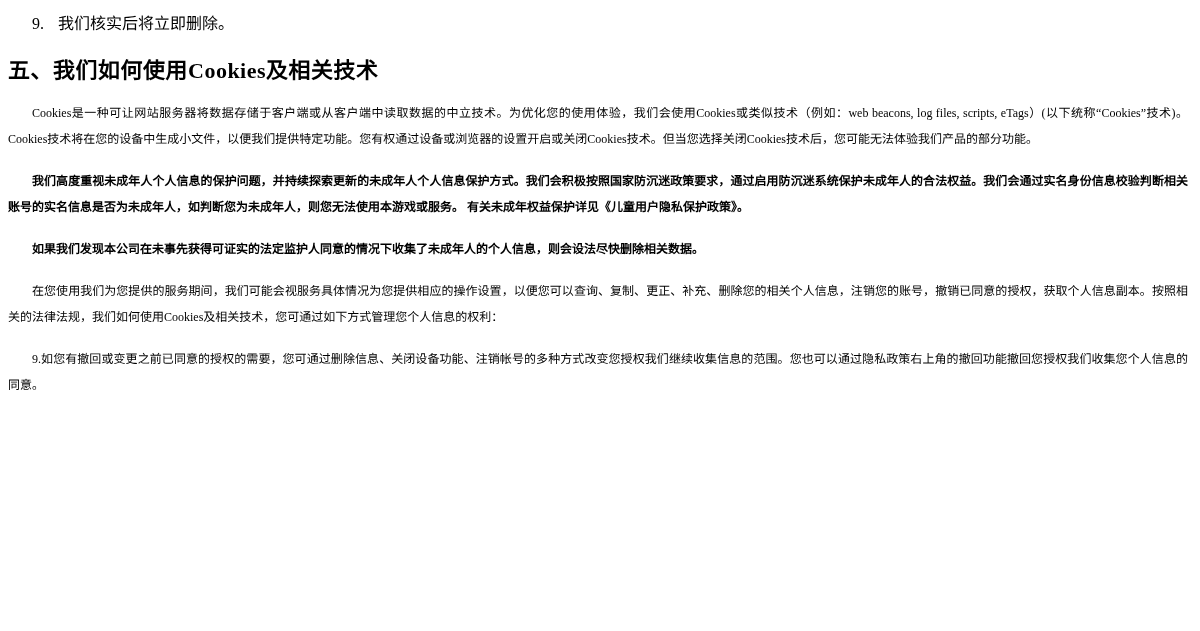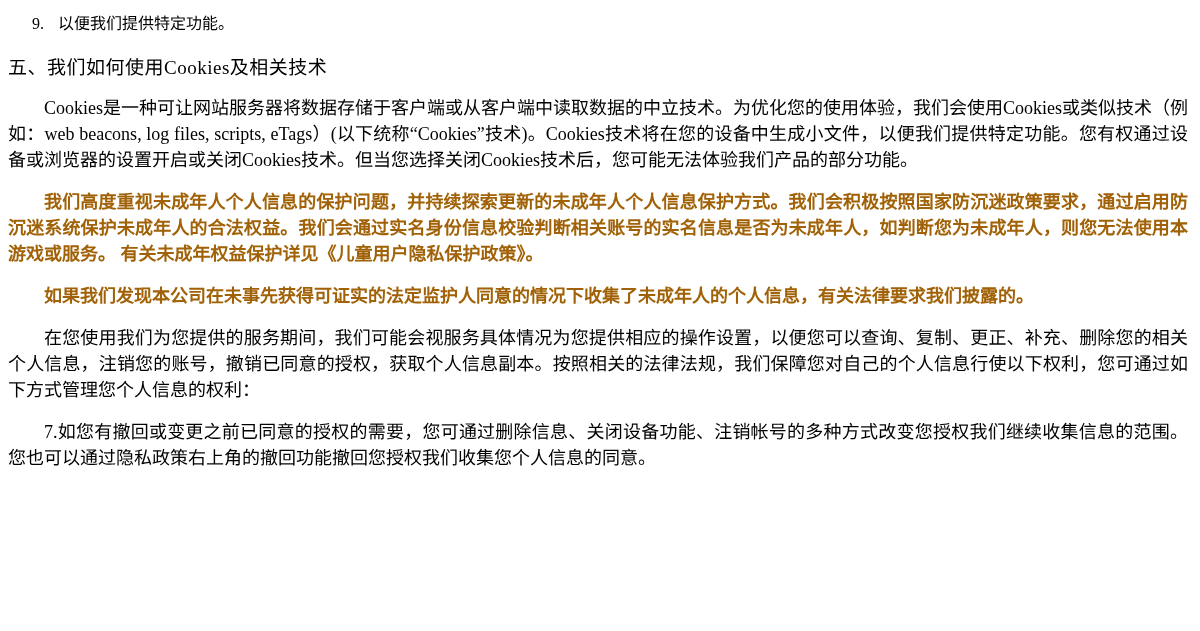--- a/index.html
+++ b/index.html
@@ -22,56 +22,56 @@
     display: flex;
     margin: 4px 0 10px 24px;
     font-size: 16px;
     line-height: 24px;
   }
   .list-marker {
     flex: 0 0 auto;
     width: 26px;
   }
   h2.sec {
-    font-size: 19px;
-    font-weight: 400;
+    font-size: 22px;
+    font-weight: 700;
     margin: 16px 0 14px 0;
     letter-spacing: 0.5px;
   }
   p.para {
-    font-size: 18px;
+    font-size: 12px;
     line-height: 26px;
     margin: 16px 0 13px 0;
     text-indent: 2em;
     text-align: justify;
   }
   p.red {
-    color: #a16207;
+    color: #000000;
     font-weight: 700;
   }
 </style>
 </head>
 <body>
 
 <div class="doc">
 
   <div class="list-row">
     <span class="list-marker">9.</span>
-    <span>以便我们提供特定功能。</span>
+    <span>我们核实后将立即删除。</span>
   </div>
 
   <h2 class="sec">五、我们如何使用Cookies及相关技术</h2>
 
   <p class="para">Cookies是一种可让网站服务器将数据存储于客户端或从客户端中读取数据的中立技术。为优化您的使用体验，我们会使用Cookies或类似技术（例如：web beacons, log files, scripts, eTags）(以下统称“Cookies”技术)。Cookies技术将在您的设备中生成小文件，以便我们提供特定功能。您有权通过设备或浏览器的设置开启或关闭Cookies技术。但当您选择关闭Cookies技术后，您可能无法体验我们产品的部分功能。</p>
 
 
   <p class="para red">我们高度重视未成年人个人信息的保护问题，并持续探索更新的未成年人个人信息保护方式。我们会积极按照国家防沉迷政策要求，通过启用防沉迷系统保护未成年人的合法权益。我们会通过实名身份信息校验判断相关账号的实名信息是否为未成年人，如判断您为未成年人，则您无法使用本游戏或服务。 有关未成年权益保护详见《儿童用户隐私保护政策》。</p>
 
 
-  <p class="para red">如果我们发现本公司在未事先获得可证实的法定监护人同意的情况下收集了未成年人的个人信息，有关法律要求我们披露的。</p>
+  <p class="para red">如果我们发现本公司在未事先获得可证实的法定监护人同意的情况下收集了未成年人的个人信息，则会设法尽快删除相关数据。</p>
 
 
-  <p class="para">在您使用我们为您提供的服务期间，我们可能会视服务具体情况为您提供相应的操作设置，以便您可以查询、复制、更正、补充、删除您的相关个人信息，注销您的账号，撤销已同意的授权，获取个人信息副本。按照相关的法律法规，我们保障您对自己的个人信息行使以下权利，您可通过如下方式管理您个人信息的权利：</p>
+  <p class="para">在您使用我们为您提供的服务期间，我们可能会视服务具体情况为您提供相应的操作设置，以便您可以查询、复制、更正、补充、删除您的相关个人信息，注销您的账号，撤销已同意的授权，获取个人信息副本。按照相关的法律法规，我们如何使用Cookies及相关技术，您可通过如下方式管理您个人信息的权利：</p>
 
 
-  <p class="para">7.如您有撤回或变更之前已同意的授权的需要，您可通过删除信息、关闭设备功能、注销帐号的多种方式改变您授权我们继续收集信息的范围。您也可以通过隐私政策右上角的撤回功能撤回您授权我们收集您个人信息的同意。</p>
+  <p class="para">9.如您有撤回或变更之前已同意的授权的需要，您可通过删除信息、关闭设备功能、注销帐号的多种方式改变您授权我们继续收集信息的范围。您也可以通过隐私政策右上角的撤回功能撤回您授权我们收集您个人信息的同意。</p>
 
 </div>
 
 </body></html>

